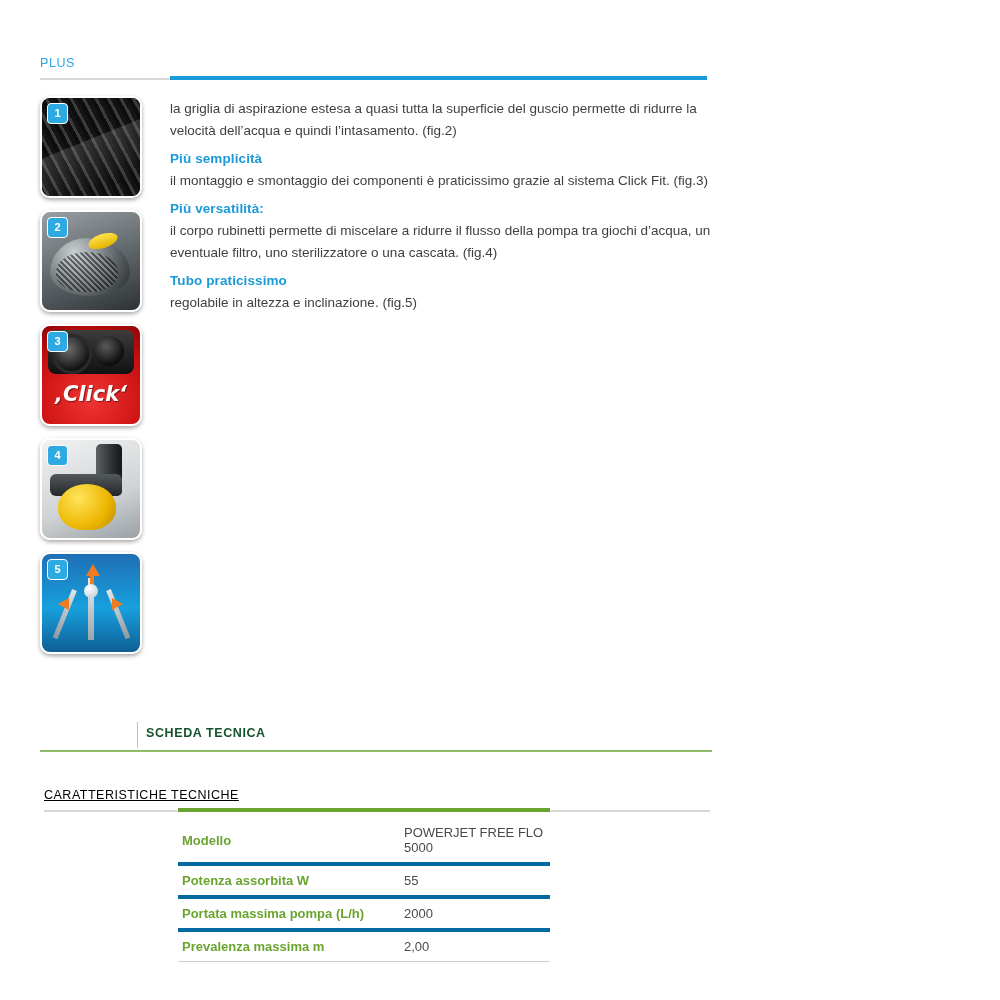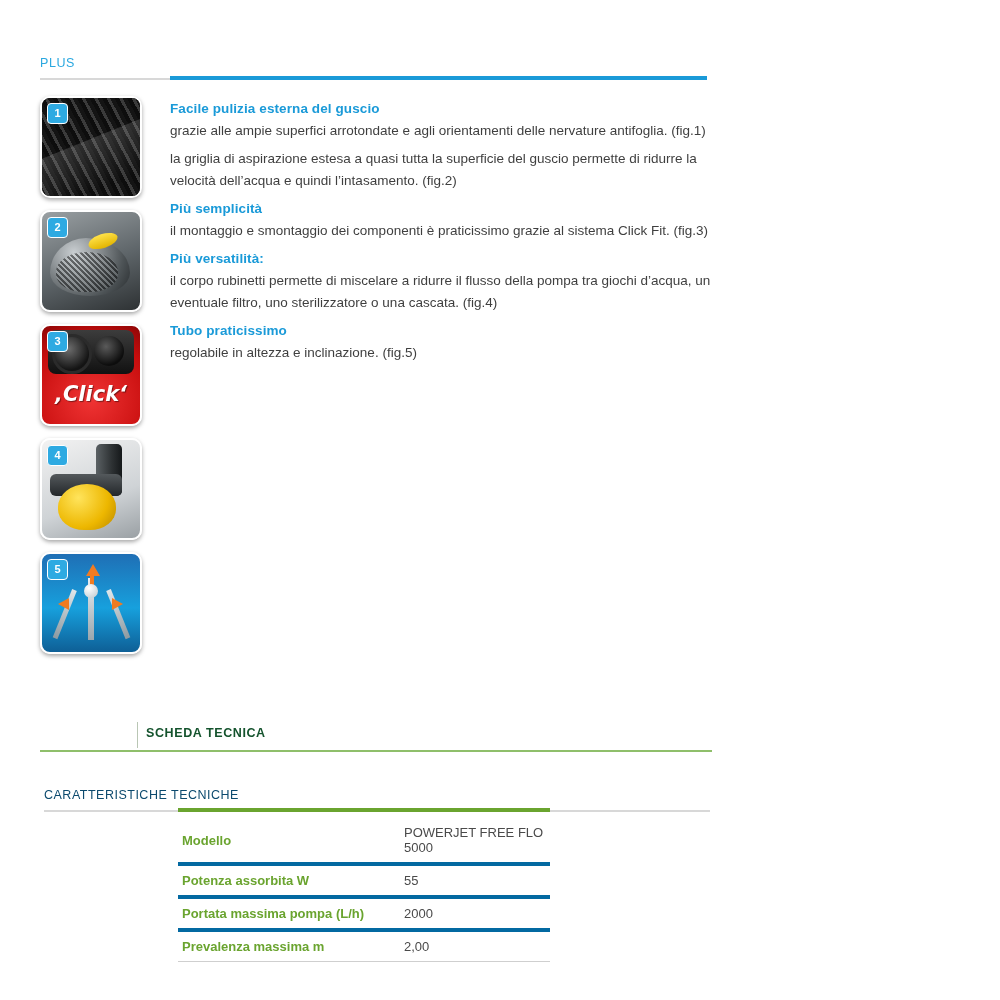--- a/index.html
+++ b/index.html
@@ -266,21 +266,22 @@
     height: 2px;
     background: #8fbf6b;
   }
 
   .tech-title {
     position: absolute;
     left: 44px;
     top: 788px;
     font-size: 12.5px;
     letter-spacing: 0.5px;
-    color: #0c4a6e;
+    color: #000000;
+    text-decoration: underline;
   }
   .tech-rule {
     position: absolute;
     left: 44px;
     top: 810px;
     width: 666px;
     height: 2px;
     background: #d8d8d8;
   }
   .tech-bar {
@@ -361,24 +362,20 @@
     <div class="arrow-up"></div>
     <div class="arrow-l"></div>
     <div class="arrow-r"></div>
     <div class="dot"></div>
     <div class="badge">5</div>
   </div>
 
 </div>
 
 <div class="feature-list">
-  <div class="feature">
-    <div class="title">Facile pulizia esterna del guscio</div>
-    <div class="body">grazie alle ampie superfici arrotondate e agli orientamenti delle nervature antifoglia. (fig.1)</div>
-  </div>
   <div class="feature">
     <div class="body">la griglia di aspirazione estesa a quasi tutta la superficie del guscio permette di ridurre la velocità dell’acqua e quindi l’intasamento. (fig.2)</div>
   </div>
   <div class="feature">
     <div class="title">Più semplicità</div>
     <div class="body">il montaggio e smontaggio dei componenti è praticissimo grazie al sistema Click Fit. (fig.3)</div>
   </div>
   <div class="feature">
     <div class="title">Più versatilità:</div>
     <div class="body">il corpo rubinetti permette di miscelare a ridurre il flusso della pompa tra giochi d’acqua, un eventuale filtro, uno sterilizzatore o una cascata. (fig.4)</div>

